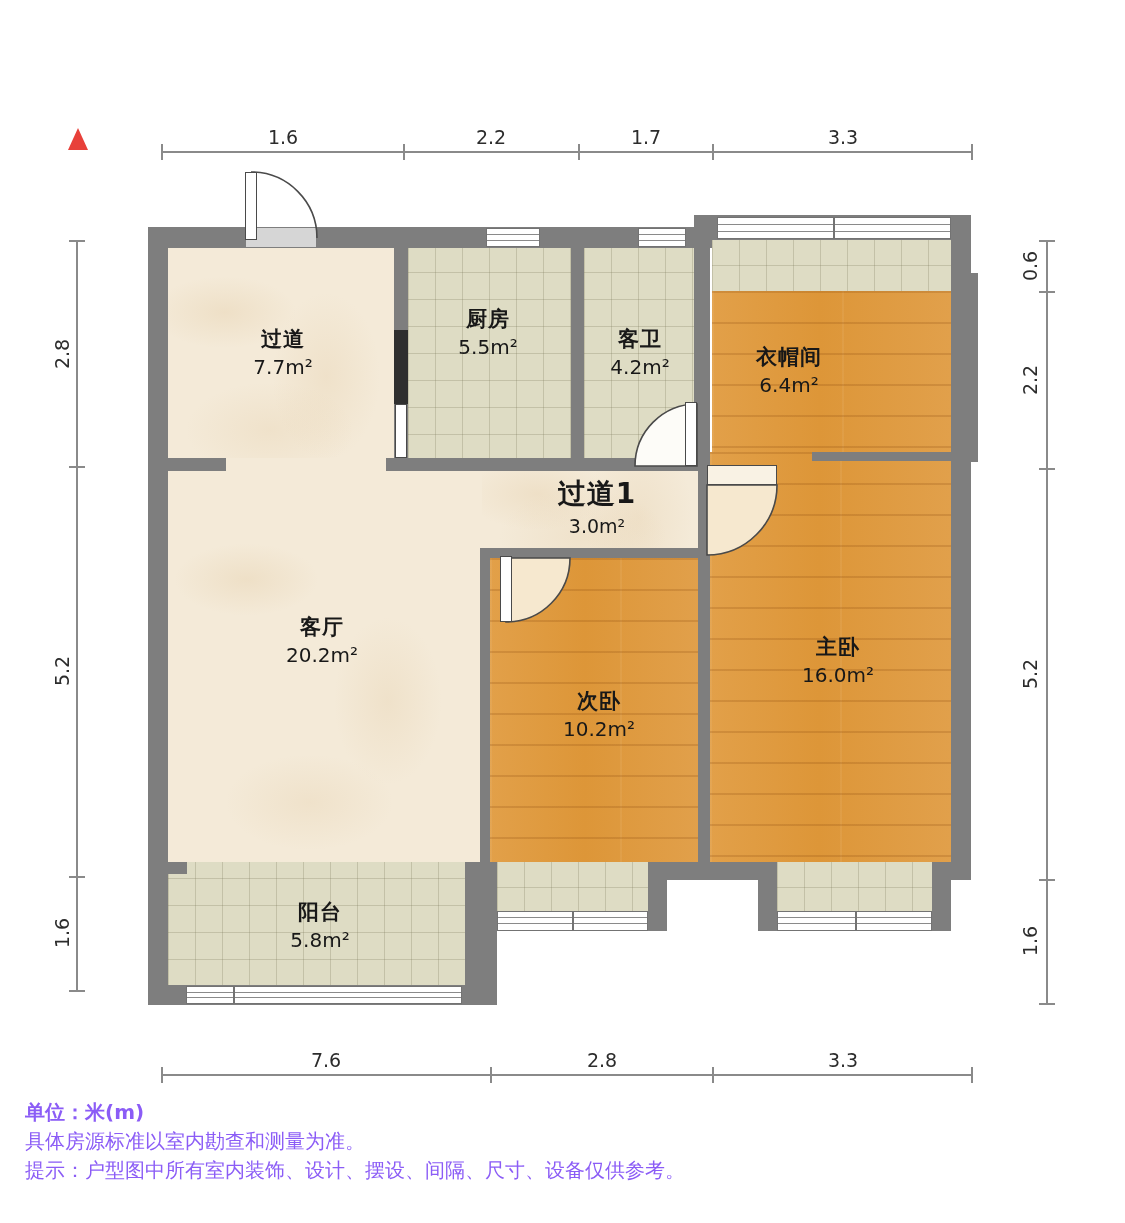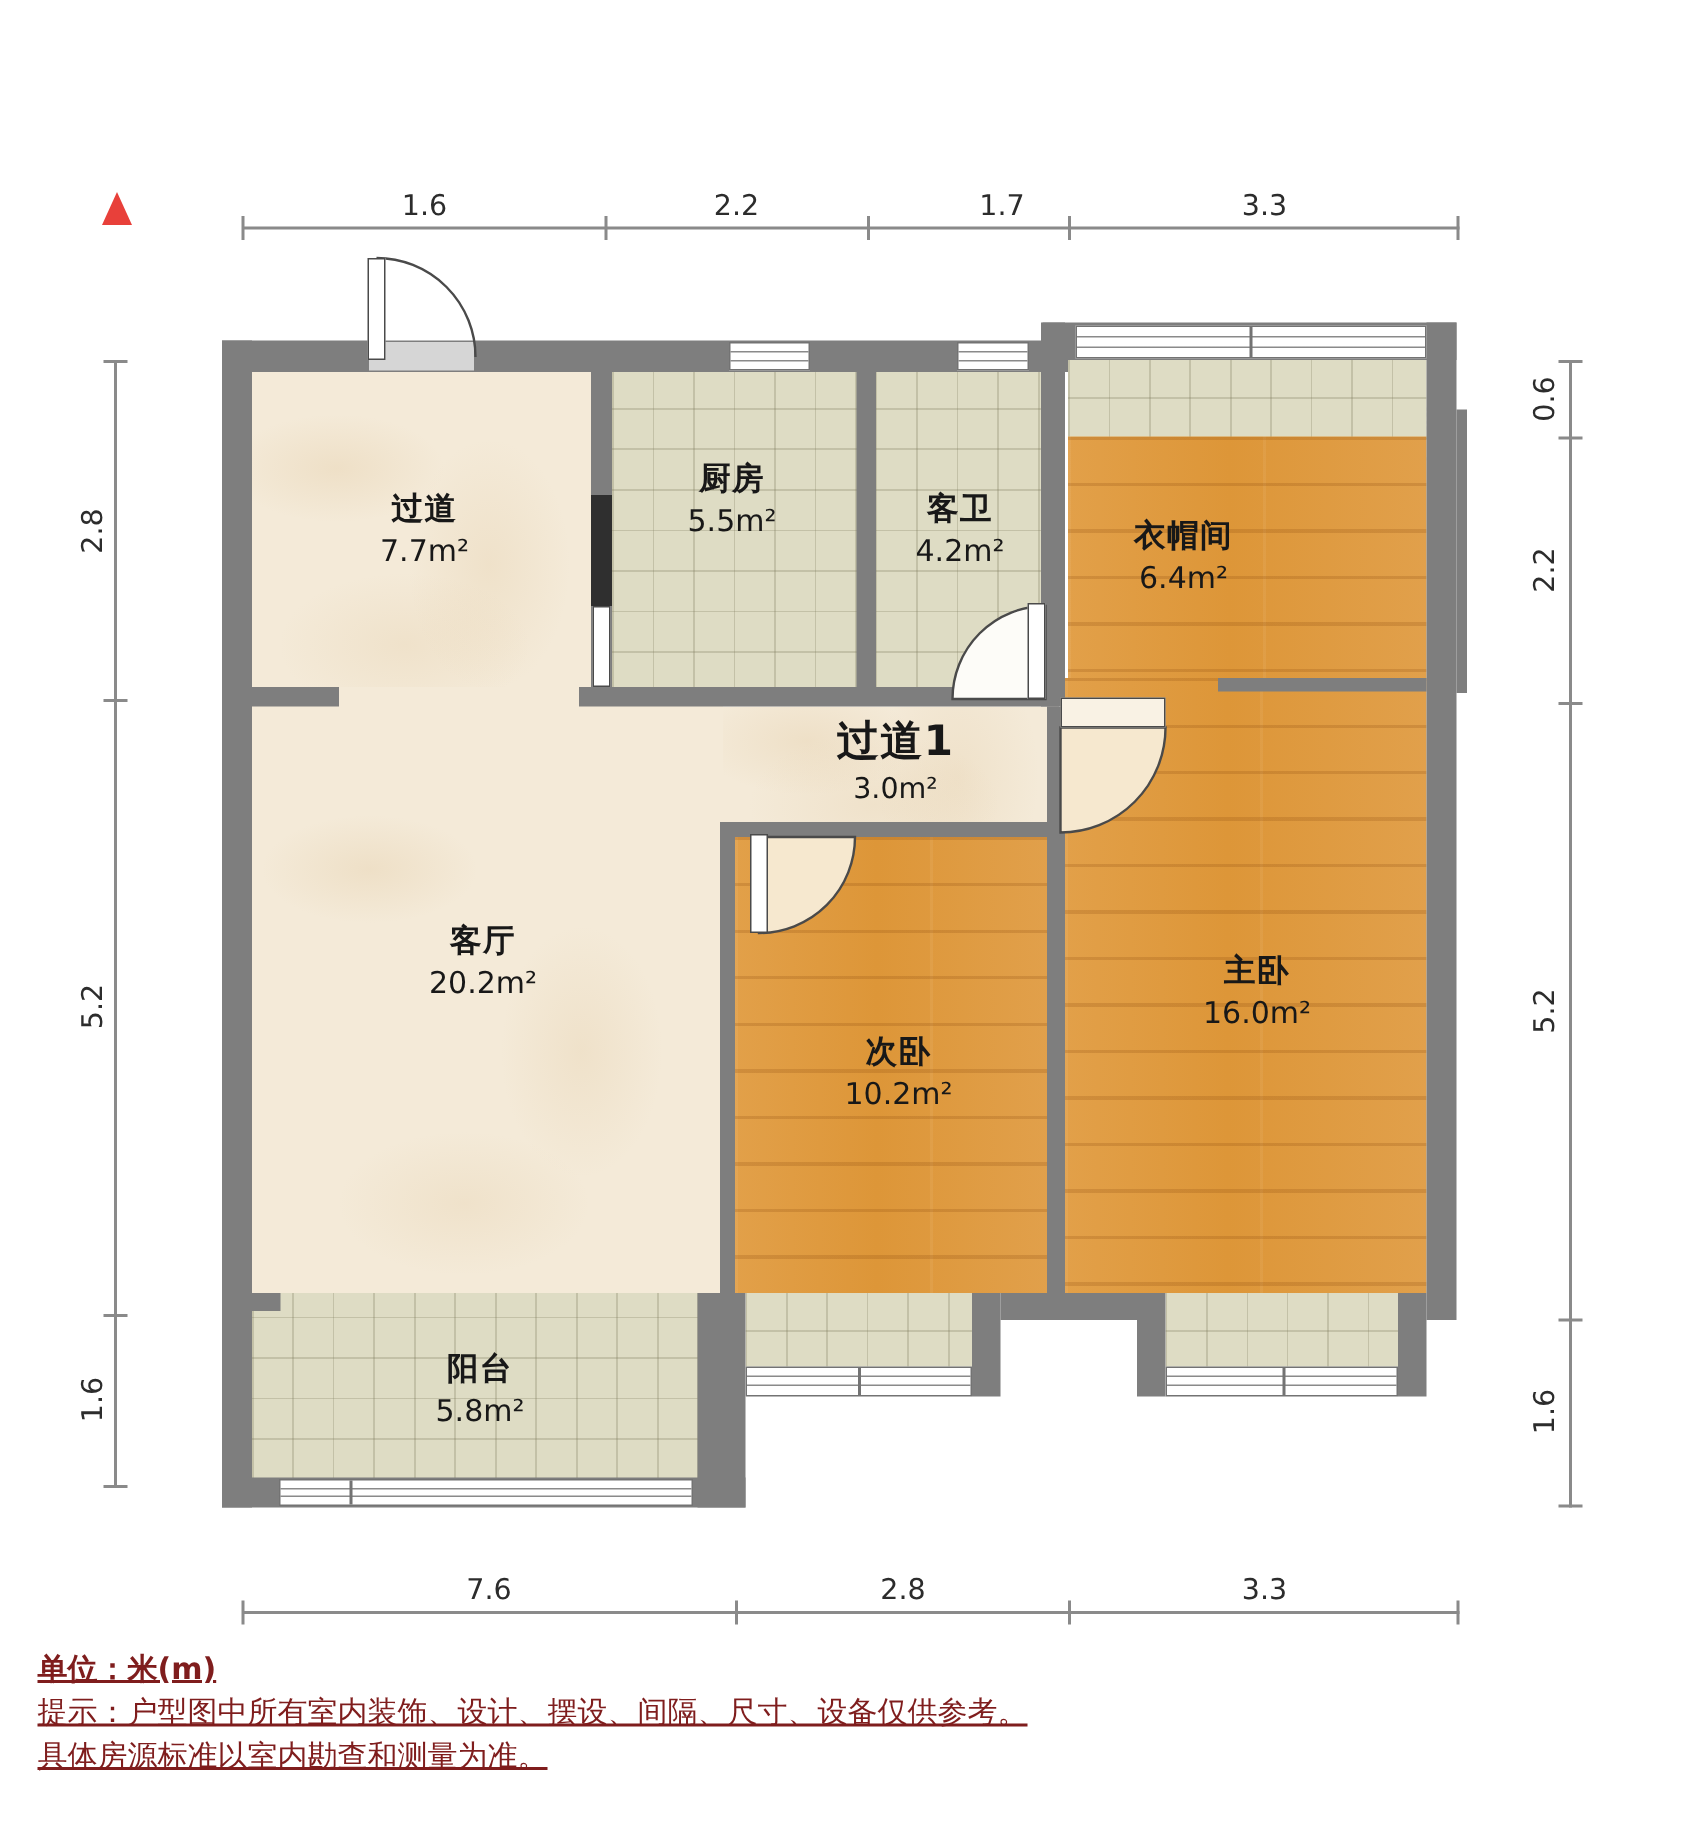--- a/index.html
+++ b/index.html
@@ -36,21 +36,21 @@
   .room-area{font-size:20px;font-weight:400;margin-top:2px;}
   
   .dim-line-h{position:absolute;height:2px;background:#8a8a8a;}
   .dim-line-v{position:absolute;width:2px;background:#8a8a8a;}
   .tick-h{position:absolute;width:2px;height:16px;background:#8a8a8a;}
   .tick-v{position:absolute;width:16px;height:2px;background:#8a8a8a;}
   .dim-label{position:absolute;font-size:19px;color:#2c2c2c;transform:translate(-50%,-100%);white-space:nowrap;}
   .dim-label-v{position:absolute;font-size:19px;color:#2c2c2c;transform:translate(-50%,-50%) rotate(-90deg);white-space:nowrap;}
   
   .north{position:absolute;width:0;height:0;border-left:10px solid transparent;border-right:10px solid transparent;border-bottom:22px solid #e8403a;}
-  .notes{position:absolute;left:25px;top:1098px;color:#7f1d1d;font-size:20px;line-height:29px;text-decoration:underline;}
+  .notes{position:absolute;left:25px;top:1098px;color:#8b5cf6;font-size:20px;line-height:29px;}
   .notes .unit{font-weight:600;}
   .wm{position:absolute;color:rgba(120,130,145,.12);font-size:26px;transform:rotate(-58deg);white-space:nowrap;pointer-events:none;}
   svg.overlay{position:absolute;left:0;top:0;pointer-events:none;}
 </style>
 </head>
 <body>
 
 <div class="canvas">
 
   <span class="wm" style="left:150px;top:520px">小牛看房</span>
@@ -166,21 +166,21 @@
   </div>
 
   <div class="dim-line-h" style="left:162px;top:151px;width:811px"></div>
   <div class="tick-h" style="left:161px;top:144px"></div>
   <div class="tick-h" style="left:403px;top:144px"></div>
   <div class="tick-h" style="left:578px;top:144px"></div>
   <div class="tick-h" style="left:712px;top:144px"></div>
   <div class="tick-h" style="left:971px;top:144px"></div>
   <span class="dim-label" style="left:283px;top:148px">1.6</span>
   <span class="dim-label" style="left:491px;top:148px">2.2</span>
-  <span class="dim-label" style="left:668px;top:148px">1.7</span>
+  <span class="dim-label" style="left:646px;top:148px">1.7</span>
   <span class="dim-label" style="left:843px;top:148px">3.3</span>
 
   <div class="dim-line-h" style="left:162px;top:1074px;width:811px"></div>
   <div class="tick-h" style="left:161px;top:1067px"></div>
   <div class="tick-h" style="left:490px;top:1067px"></div>
   <div class="tick-h" style="left:712px;top:1067px"></div>
   <div class="tick-h" style="left:971px;top:1067px"></div>
   <span class="dim-label" style="left:326px;top:1071px">7.6</span>
   <span class="dim-label" style="left:602px;top:1071px">2.8</span>
   <span class="dim-label" style="left:843px;top:1071px">3.3</span>
@@ -200,17 +200,17 @@
   <div class="tick-v" style="left:1039px;top:468px"></div>
   <div class="tick-v" style="left:1039px;top:879px"></div>
   <div class="tick-v" style="left:1039px;top:1003px"></div>
   <span class="dim-label-v" style="left:1030px;top:266px">0.6</span>
   <span class="dim-label-v" style="left:1030px;top:380px">2.2</span>
   <span class="dim-label-v" style="left:1030px;top:674px">5.2</span>
   <span class="dim-label-v" style="left:1030px;top:941px">1.6</span>
 
   <div class="notes">
     <div class="unit">单位：米(m)</div>
+    <div>具体房源标准以室内勘查和测量为准。</div>
     <div>提示：户型图中所有室内装饰、设计、摆设、间隔、尺寸、设备仅供参考。</div>
-    <div>具体房源标准以室内勘查和测量为准。</div>
   </div>
 
 </div>
 
 </body></html>

